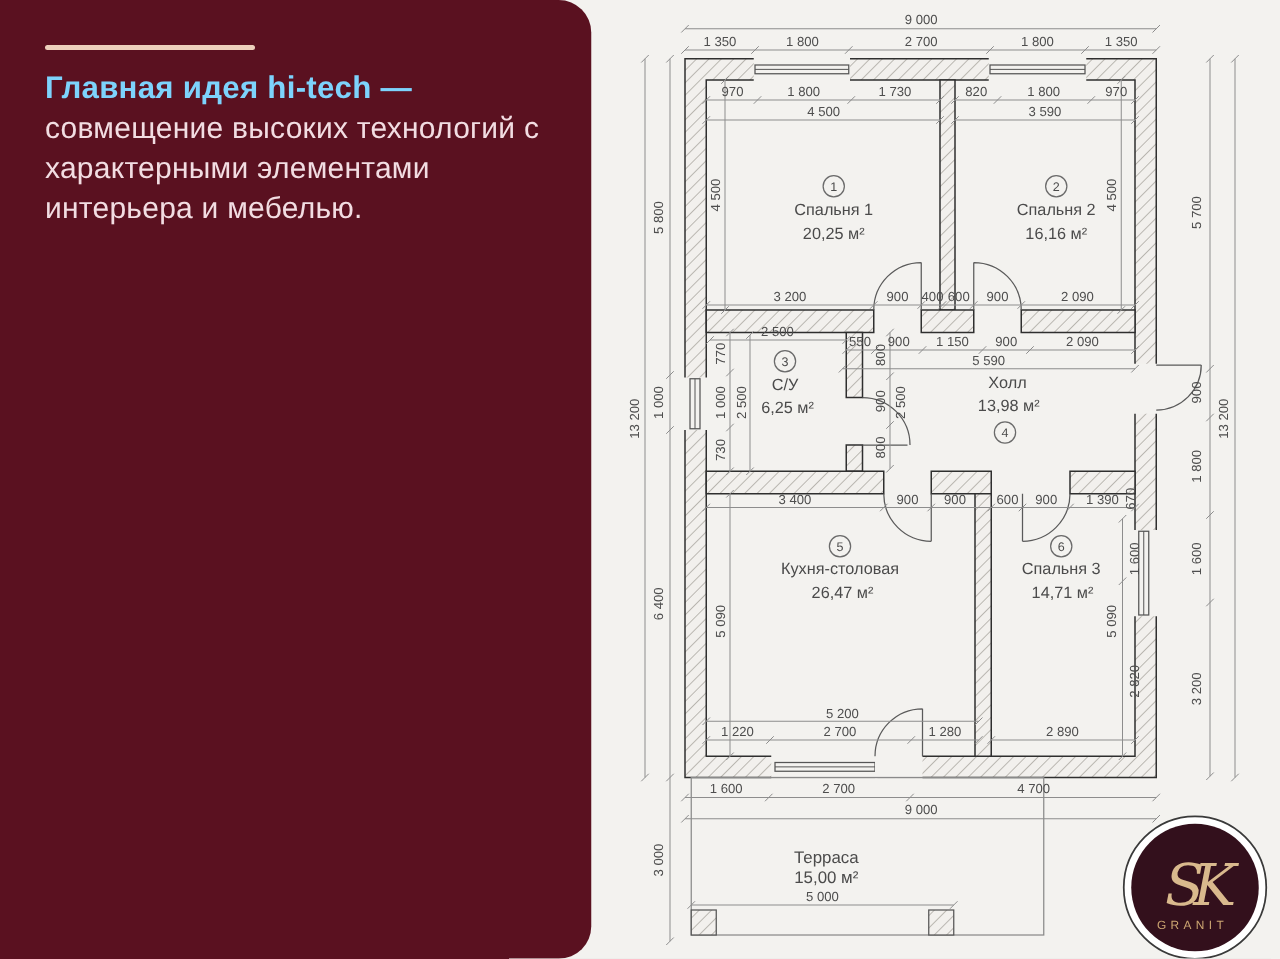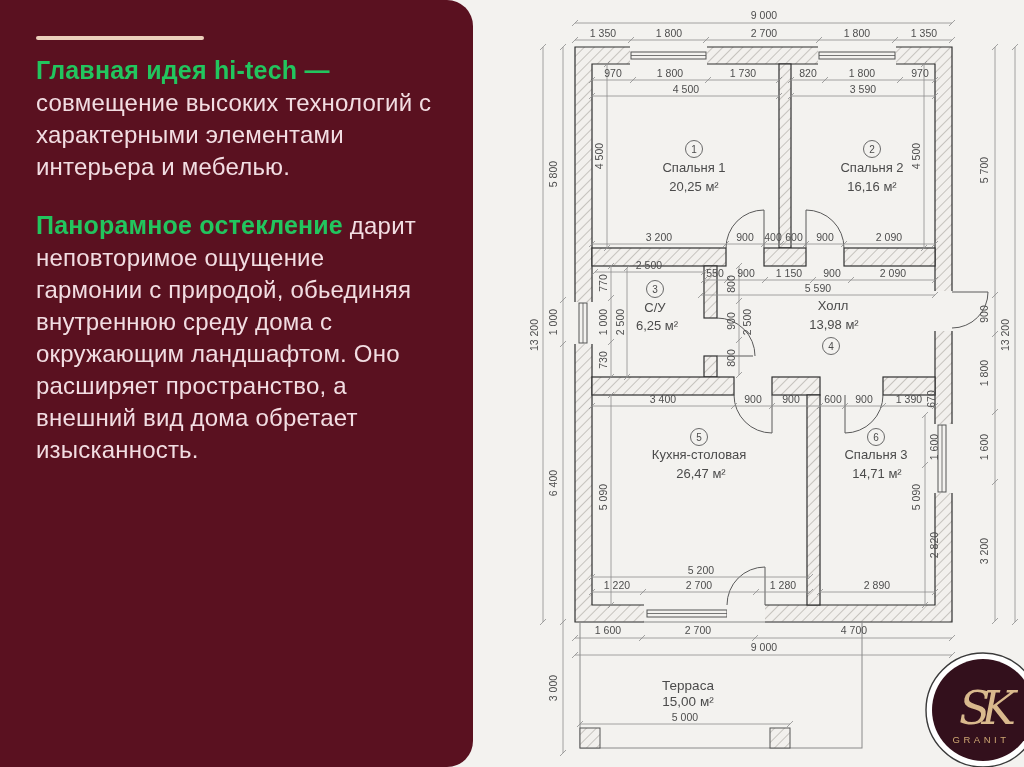--- a/index.html
+++ b/index.html
@@ -4,42 +4,40 @@
 <style>
   html,body{margin:0;padding:0;background:#e8e7e5;}
   .canvas{position:relative;width:1024px;height:767px;background:#f3f2ef;overflow:hidden;
           font-family:"Liberation Sans",sans-serif;}
   
   .left-panel{position:absolute;left:0;top:0;width:473px;height:767px;background:#5a1120;
               border-radius:0 26px 26px 0;color:#f2dde2;}
   .accent-line{position:absolute;left:36px;top:36px;width:168px;height:4px;background:#ecd0bc;border-radius:2px;}
   .panel-text{position:absolute;left:36px;top:54px;width:398px;}
   .panel-text p{margin:0 0 26px;font-size:24px;line-height:1.33;letter-spacing:.2px;font-weight:400;color:#f2dde2;}
-  .panel-text b{font-weight:700;color:#22c55e;font-size:25px;}
+  .panel-text b{font-weight:700;color:#7dd3fc;font-size:25px;}
   
-  .plan-area{position:absolute;left:500px;top:0;width:438px;height:767px;}
+  .plan-area{position:absolute;left:473px;top:0;width:438px;height:767px;}
   svg text{font-family:"Liberation Sans",sans-serif;}
   .dim{font-size:10.5px;fill:#4e4e4e;}
   .room-name{font-size:13px;fill:#4b4b4b;}
   .room-area{font-size:13px;fill:#4b4b4b;}
   .room-num{font-size:10px;fill:#4b4b4b;}
   .terr{font-size:13.5px;fill:#4b4b4b;}
 </style>
 </head>
 <body>
 
 <div class="canvas">
 
   <div class="left-panel">
     <div class="accent-line"></div>
     <div class="panel-text">
       <p><b>Главная идея hi-tech —</b>
         <span>совмещение высоких технологий с характерными элементами интерьера и мебелью.</span></p>
-      <p><b>Панорамное остекление</b>
-        <span>дарит неповторимое ощущение гармонии с природой, обьединяя внутреннюю среду дома с окружающим ландшафтом. Оно расширяет пространство, а внешний вид дома обретает изысканность.</span></p>
     </div>
   </div>
 
   <div class="plan-area">
     <svg id="plan-svg" width="551" height="767" viewBox="473 0 551 767">
       <defs>
         <pattern id="hatch" width="7" height="7" patternUnits="userSpaceOnUse" patternTransform="rotate(45)">
           <rect width="7" height="7" fill="#f2f0ed"></rect>
           <line x1="0" y1="0" x2="0" y2="7" stroke="#a29e97" stroke-width="1.1"></line>
         </pattern>

